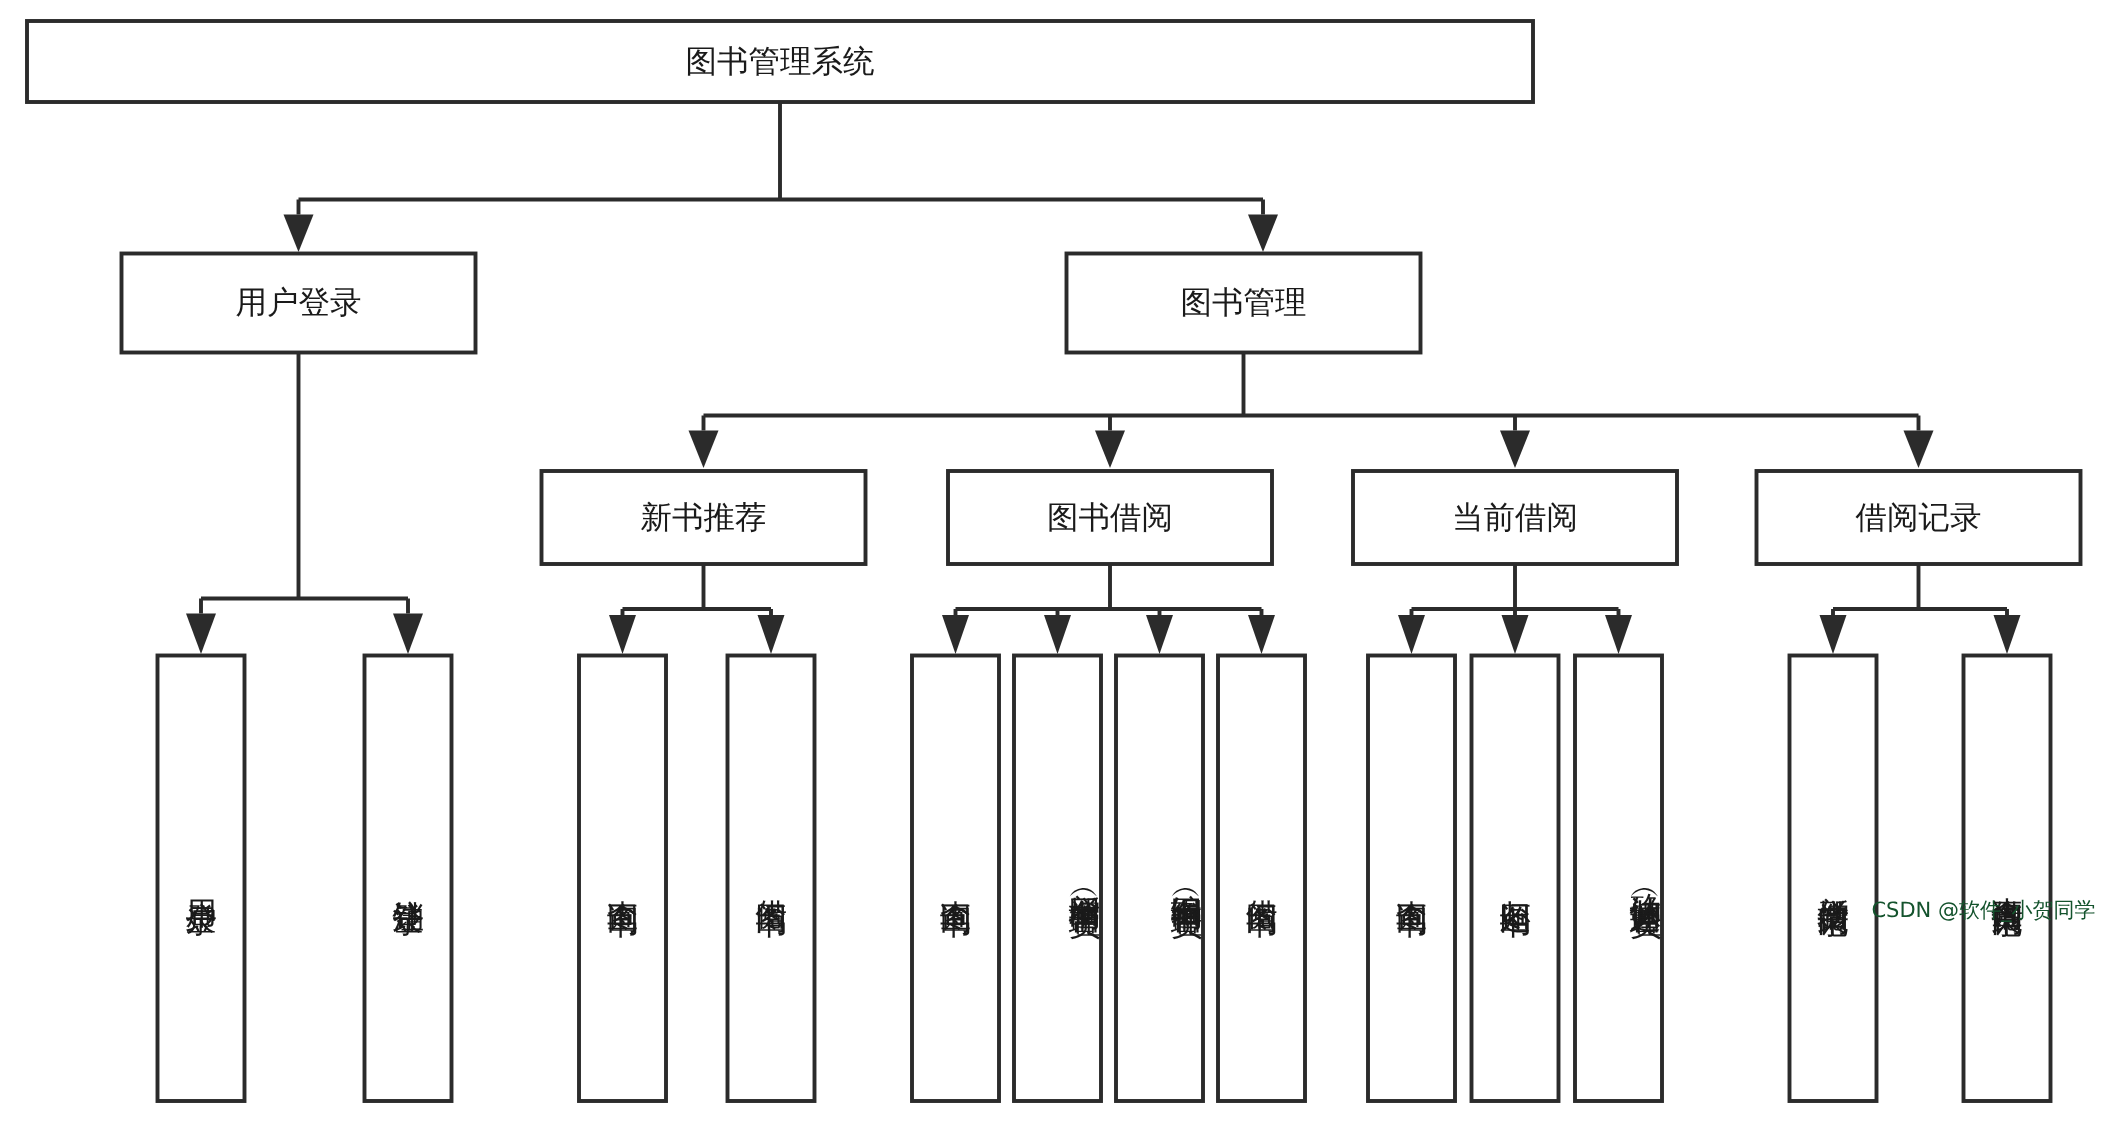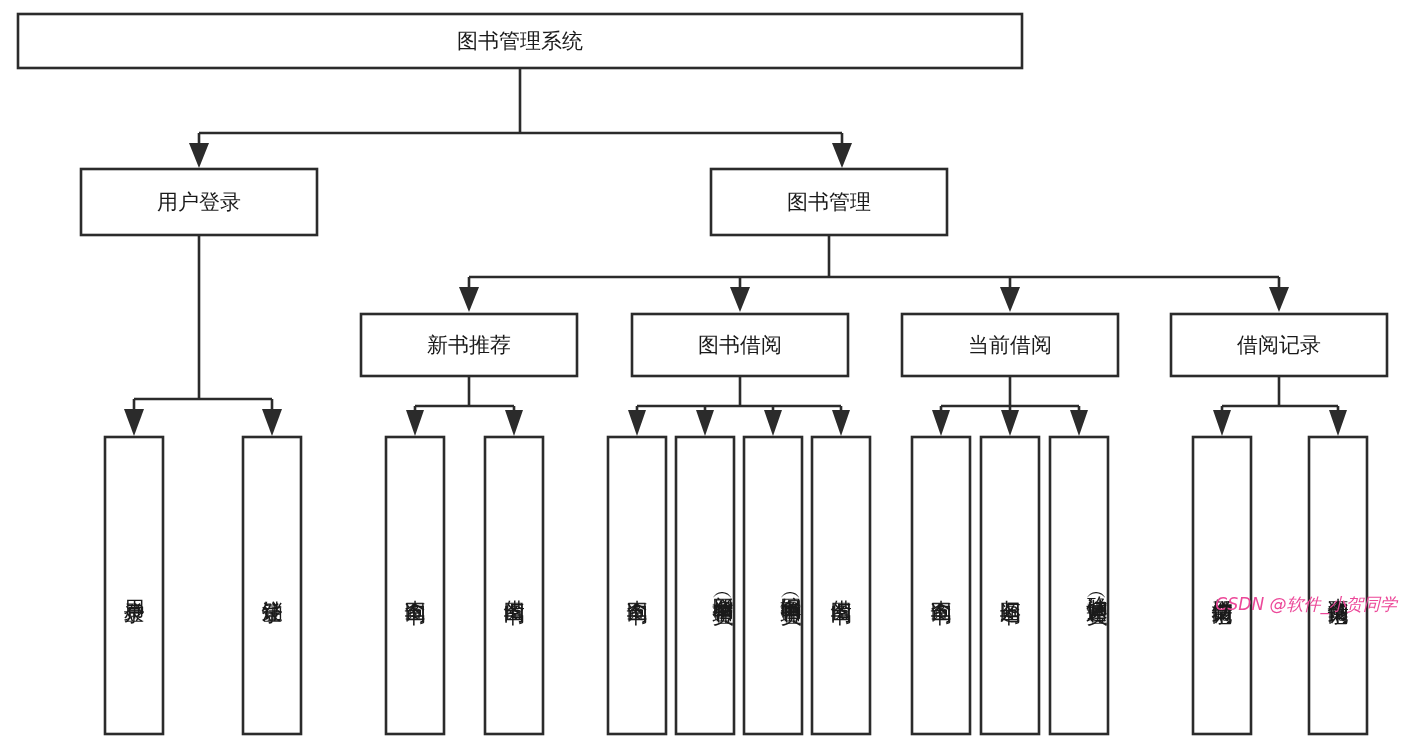--- a/index.html
+++ b/index.html
@@ -63,24 +63,23 @@
     align-items: center;
     justify-content: center;
     white-space: nowrap;
     pointer-events: none;
   }
   .watermark {
     position: absolute;
     right: 8px;
     bottom: 4px;
     font-family: "DejaVu Sans", "Liberation Sans", sans-serif;
-    font-size: 17px;
-    color: #ec4899;
+    font-size: 14px;
+    color: #14532d;
     white-space: nowrap;
-    font-style: italic;
   }
 </style>
 </head>
 <body>
 
 <div id="diagram-root">
 
   <svg class="diagram" viewBox="0 0 1405 747" xmlns="http://www.w3.org/2000/svg">
 
     <g>

